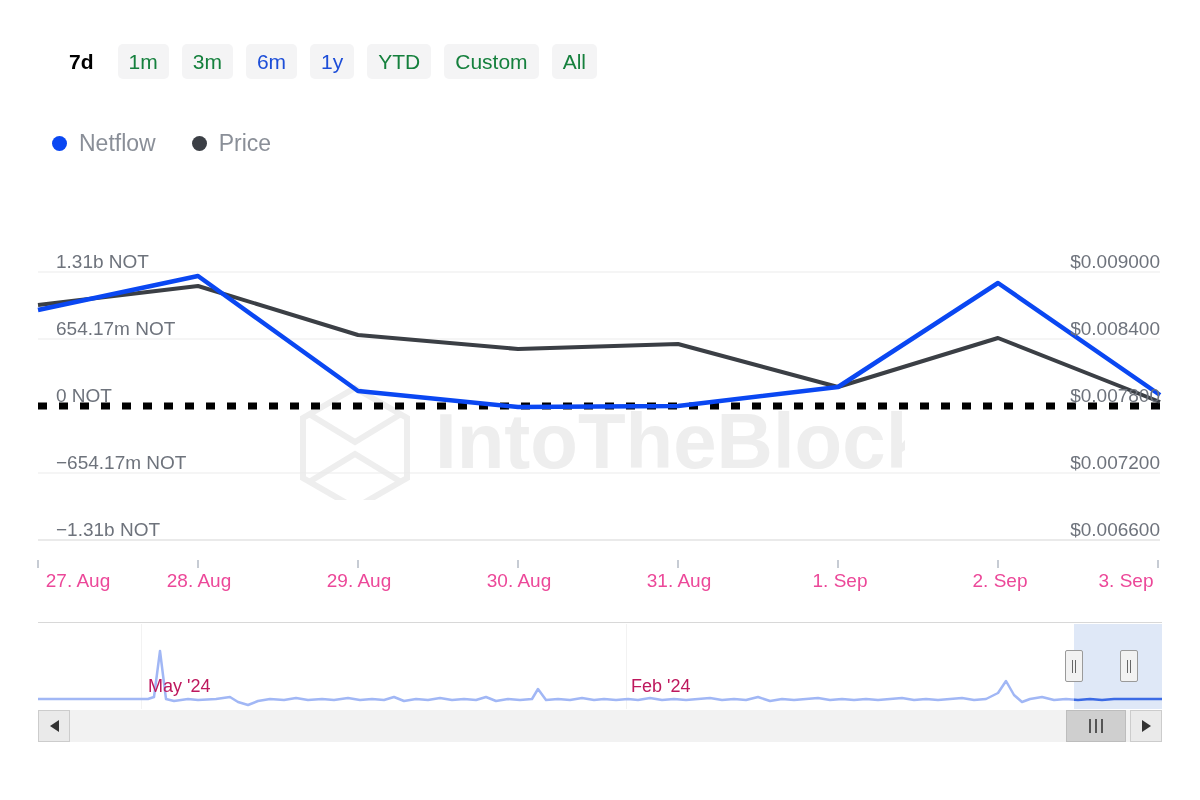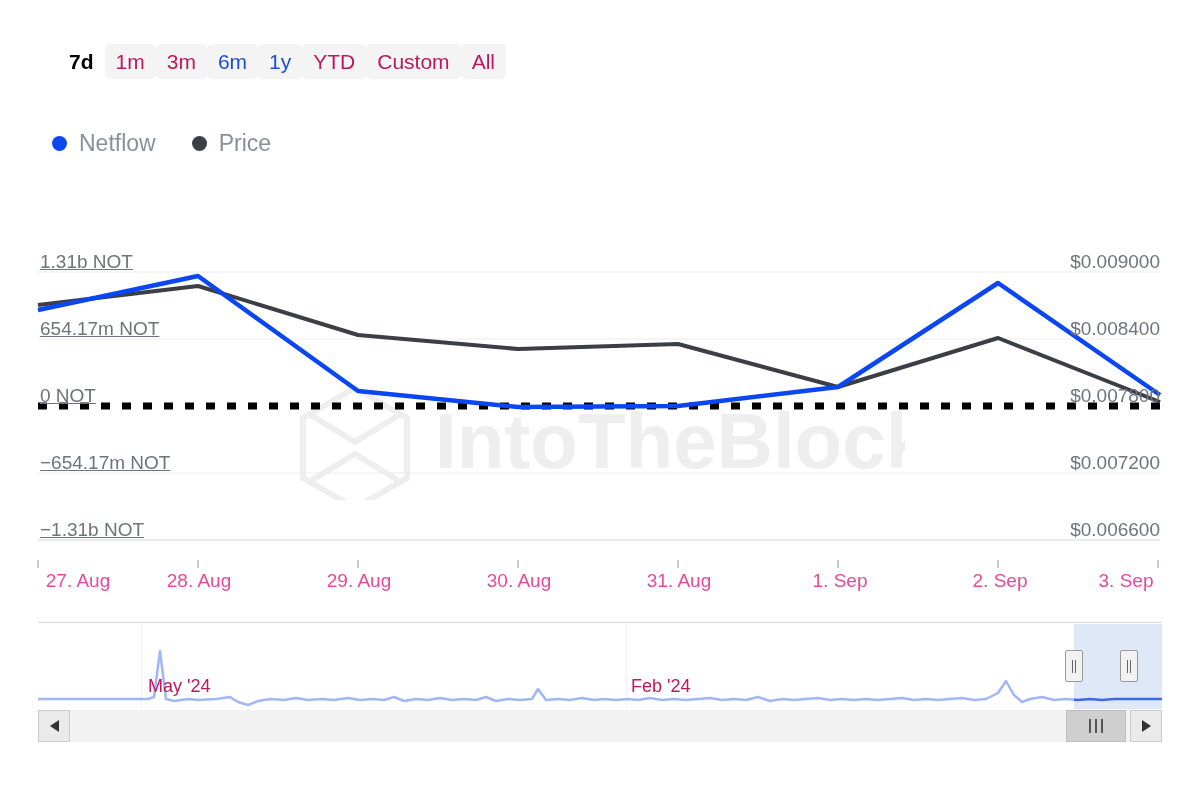--- a/index.html
+++ b/index.html
@@ -16,29 +16,29 @@
     position: relative;
   }
 
   
   .range-bar {
     position: absolute;
     left: 58px;
     top: 44px;
     display: flex;
     align-items: center;
-    gap: 0;
+    gap: 13px;
   }
   .range-btn {
     font-size: 21px;
     line-height: 1;
     padding: 7px 11px;
     border-radius: 5px;
     background: #f4f4f5;
-    color: #be185d;
+    color: #15803d;
     cursor: pointer;
     white-space: nowrap;
     user-select: none;
   }
   .range-btn.active {
     background: transparent;
     font-weight: bold;
     color: #000000;
   }
   .range-btn.disabled {
@@ -87,21 +87,21 @@
     left: 0;
     top: 0;
   }
   .axis-label {
     position: absolute;
     font-size: 19px;
     color: #6e737c;
     white-space: nowrap;
     line-height: 1;
   }
-  .axis-label.left  { left: 40px; text-decoration: underline; }
+  .axis-label.left  { left: 56px; }
   .axis-label.right { right: 40px; }
 
   .watermark {
     position: absolute;
     left: 295px;
     top: 150px;
     width: 610px;
     height: 120px;
     pointer-events: none;
   }

